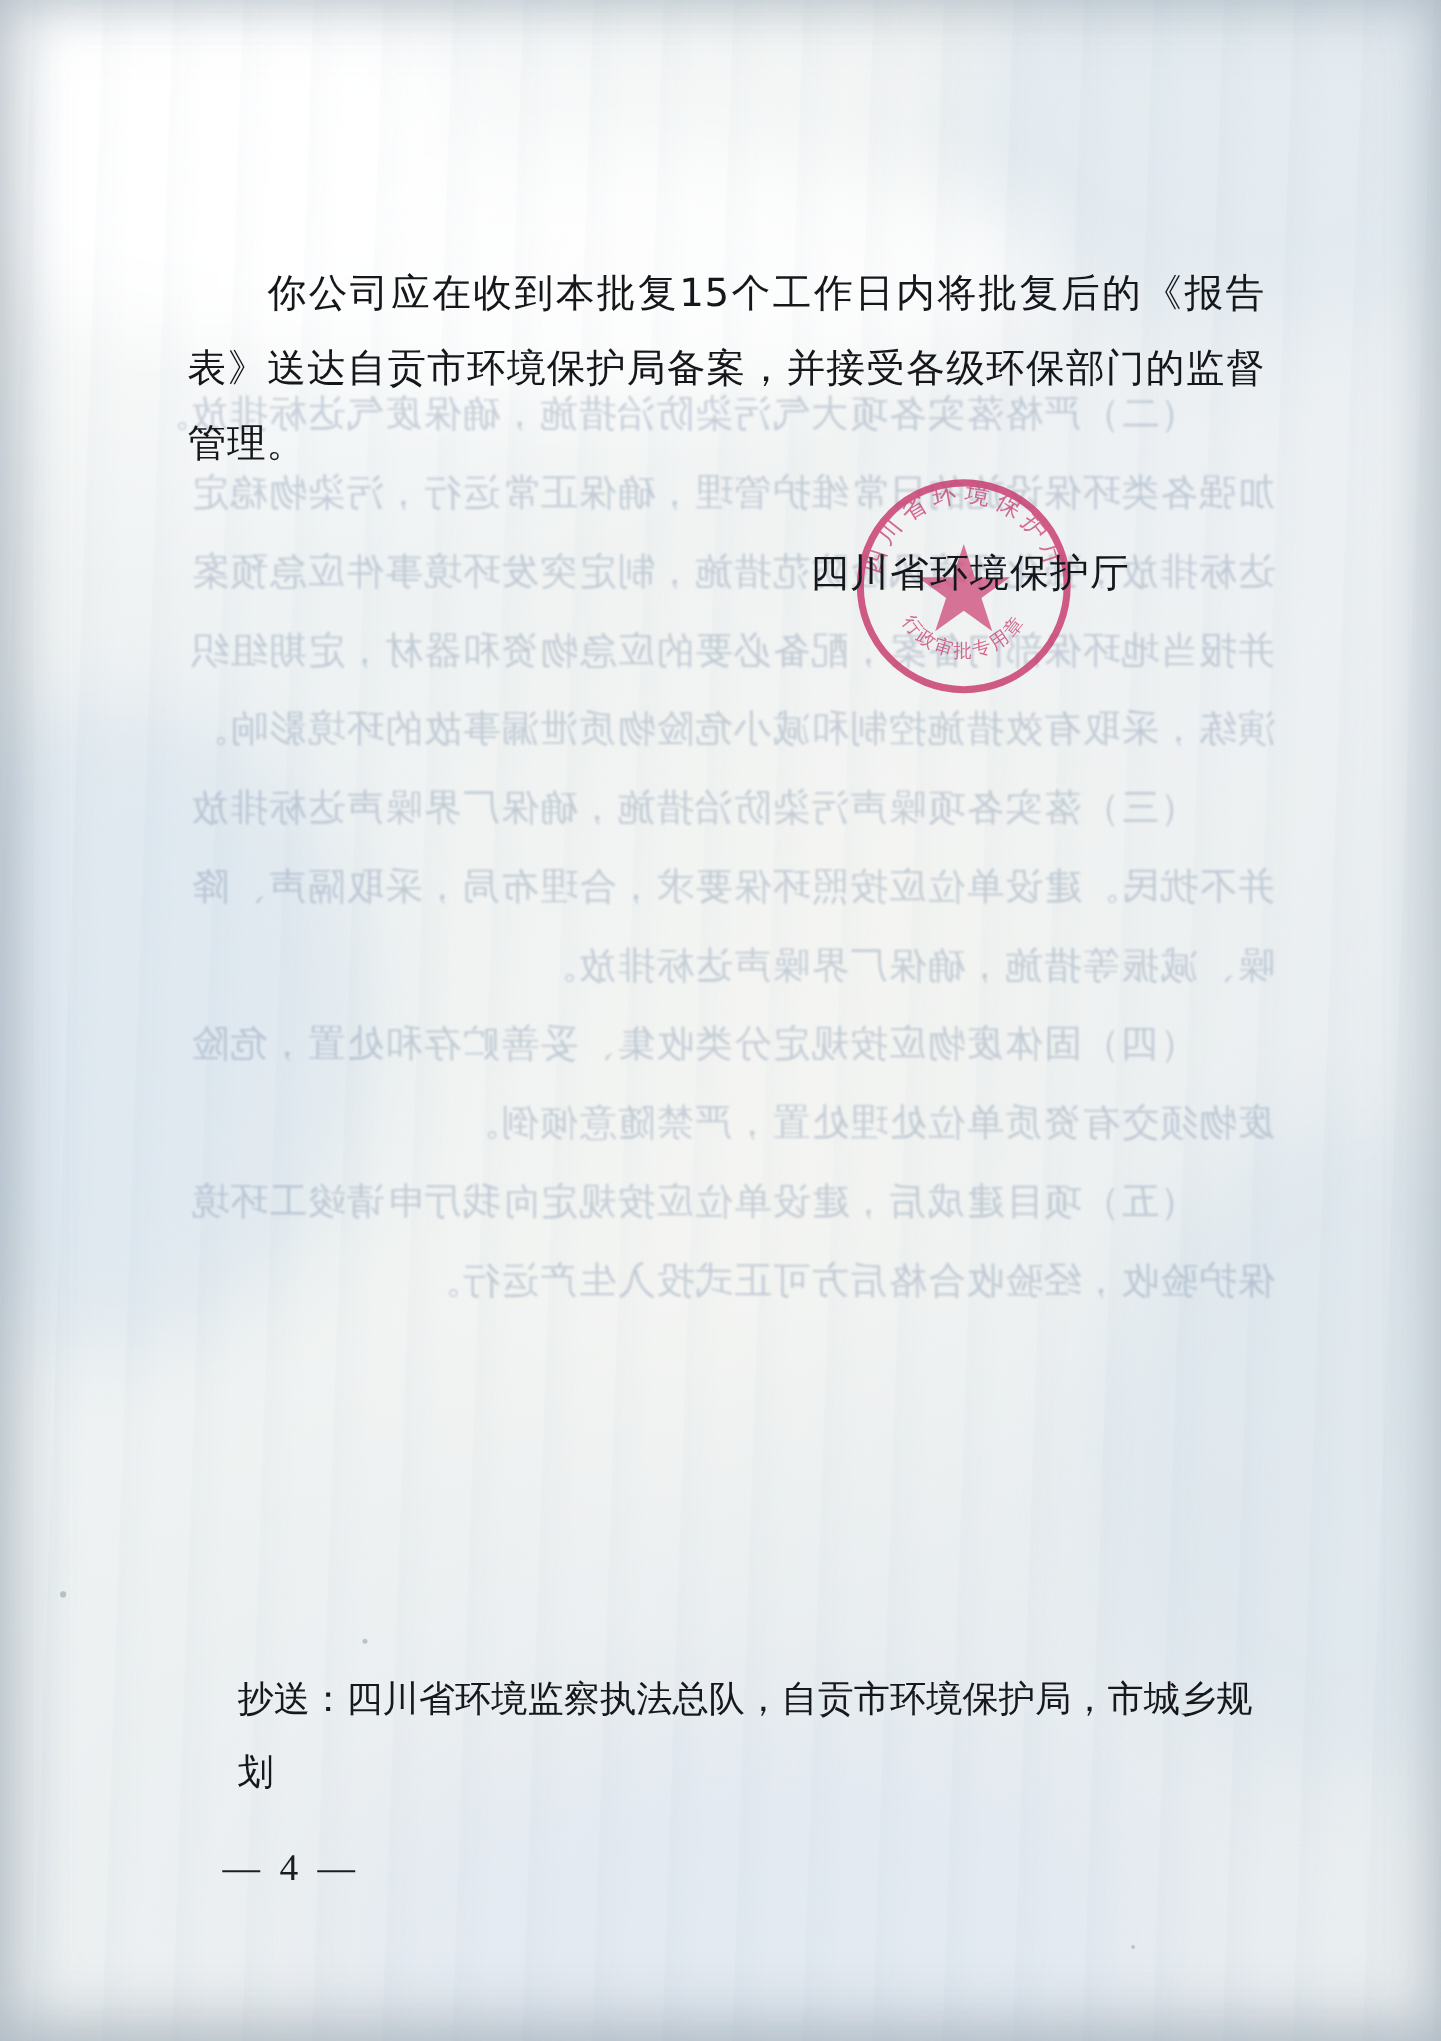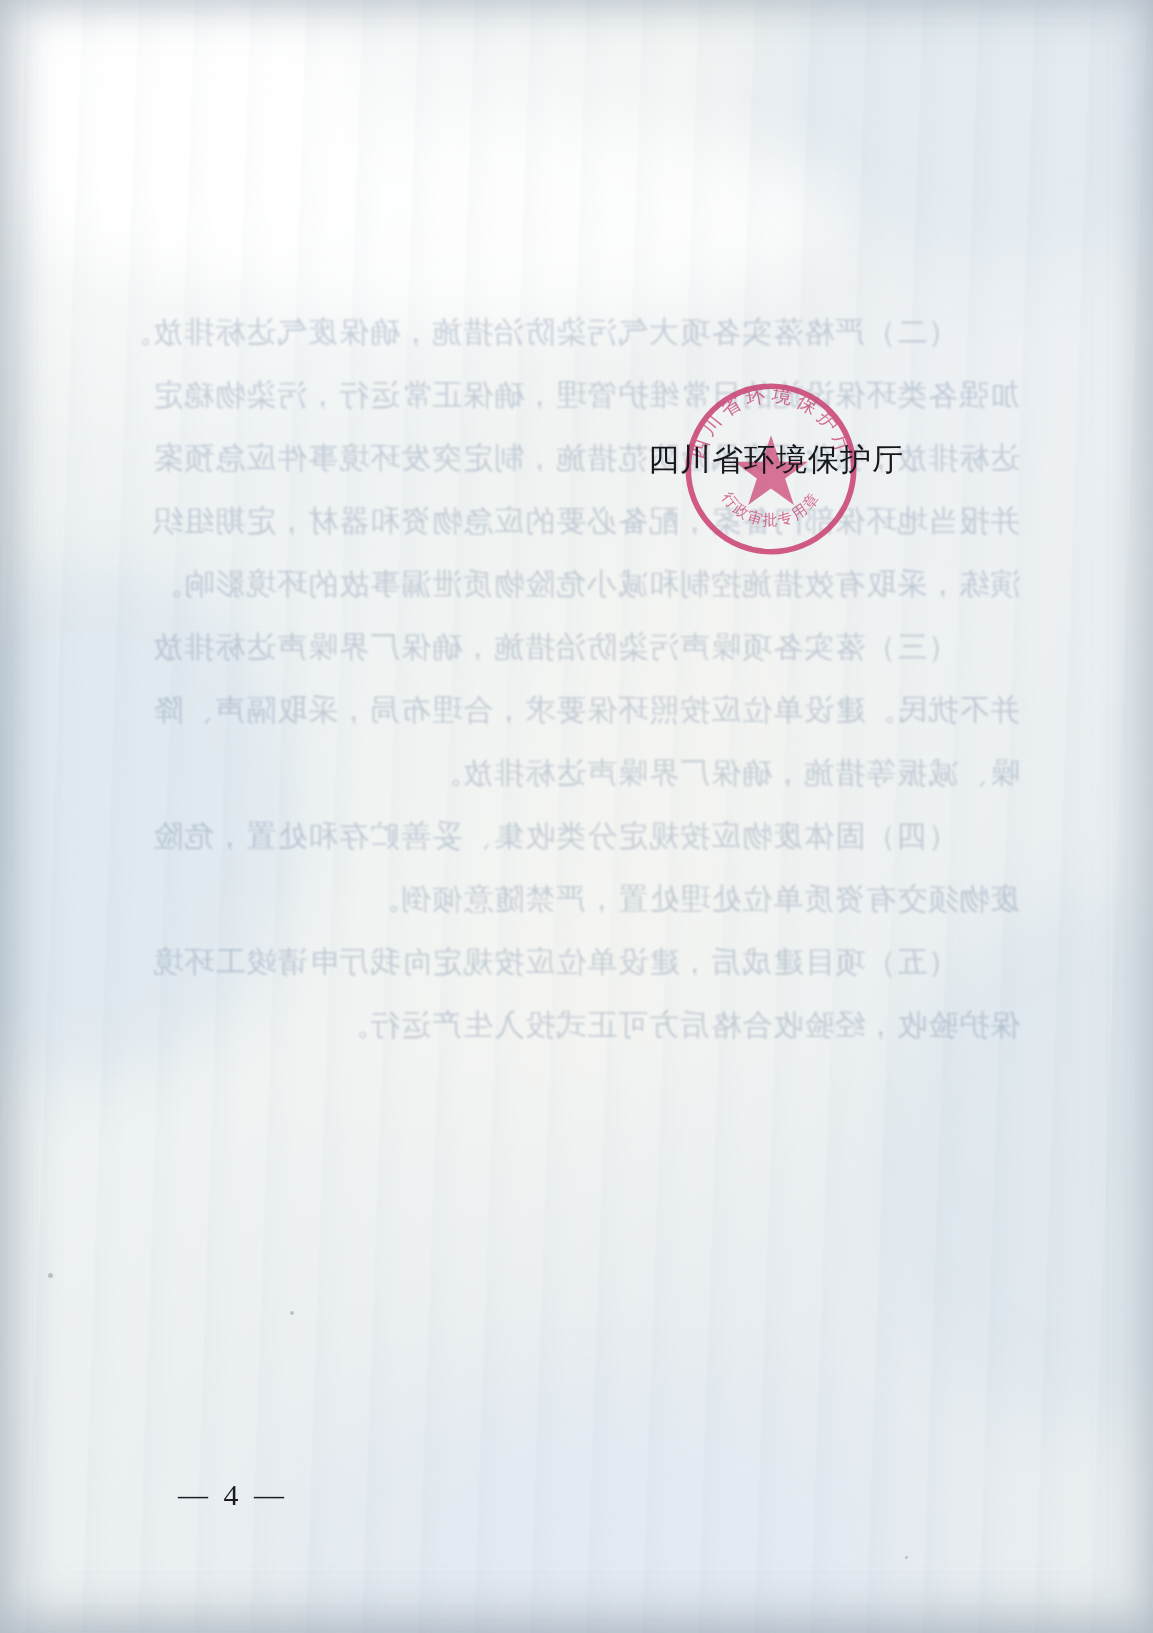--- a/index.html
+++ b/index.html
@@ -184,20 +184,21 @@
     <div>演练，采取有效措施控制和减小危险物质泄漏事故的环境影响。</div>
     <div class="ind">（三）落实各项噪声污染防治措施，确保厂界噪声达标排放</div>
     <div>并不扰民。建设单位应按照环保要求，合理布局，采取隔声、降</div>
     <div>噪、减振等措施，确保厂界噪声达标排放。</div>
     <div class="ind">（四）固体废物应按规定分类收集、妥善贮存和处置，危险</div>
     <div>废物须交有资质单位处理处置，严禁随意倾倒。</div>
     <div class="ind">（五）项目建成后，建设单位应按规定向我厅申请竣工环境</div>
     <div>保护验收，经验收合格后方可正式投入生产运行。</div>
   </div>
 
+  <div id="para1" class="body-text">你公司应在收到本批复15个工作日内将批复后的《报告表》送达自贡市环境保护局备案，并接受各级环保部门的监督管理。</div>
 
   <svg id="seal" viewBox="0 0 200 200">
     <defs>
       <path id="arcTop" d="M 28,100 A 72,72 0 0 1 172,100"></path>
       <path id="arcBottom" d="M 40,100 A 60,60 0 0 0 160,100"></path>
     </defs>
     <g opacity="0.88">
       <circle cx="100" cy="100" r="88" fill="none" stroke="#c8376b" stroke-width="6"></circle>
 
       <polygon points="100,64 109.4,92.4 139.3,92.4 115.0,110.0 124.3,138.4 100,120.8 75.7,138.4 85.0,110.0 60.7,92.4 90.6,92.4" fill="#c8376b" opacity="0.85"></polygon>
@@ -208,20 +209,21 @@
         <textPath href="#arcBottom" startOffset="50%" text-anchor="middle">行政审批专用章</textPath>
       </text>
     </g>
   </svg>
 
   <div id="signature">
     <div>四川省环境保护厅</div>
   </div>
 
   <div id="cc-block">
+    <div id="cc-line1">抄送：四川省环境监察执法总队，自贡市环境保护局，市城乡规划</div>
   </div>
 
   <div id="page-number">— 4 —</div>
 
   <div class="speck" style="left:48px; top:1273px; width:5px; height:5px;"></div>
   <div class="speck" style="left:290px; top:1311px; width:4px; height:4px;"></div>
   <div class="speck" style="left:905px; top:1556px; width:3px; height:3px;"></div>
 
   <div id="edges"></div>
 </div>

